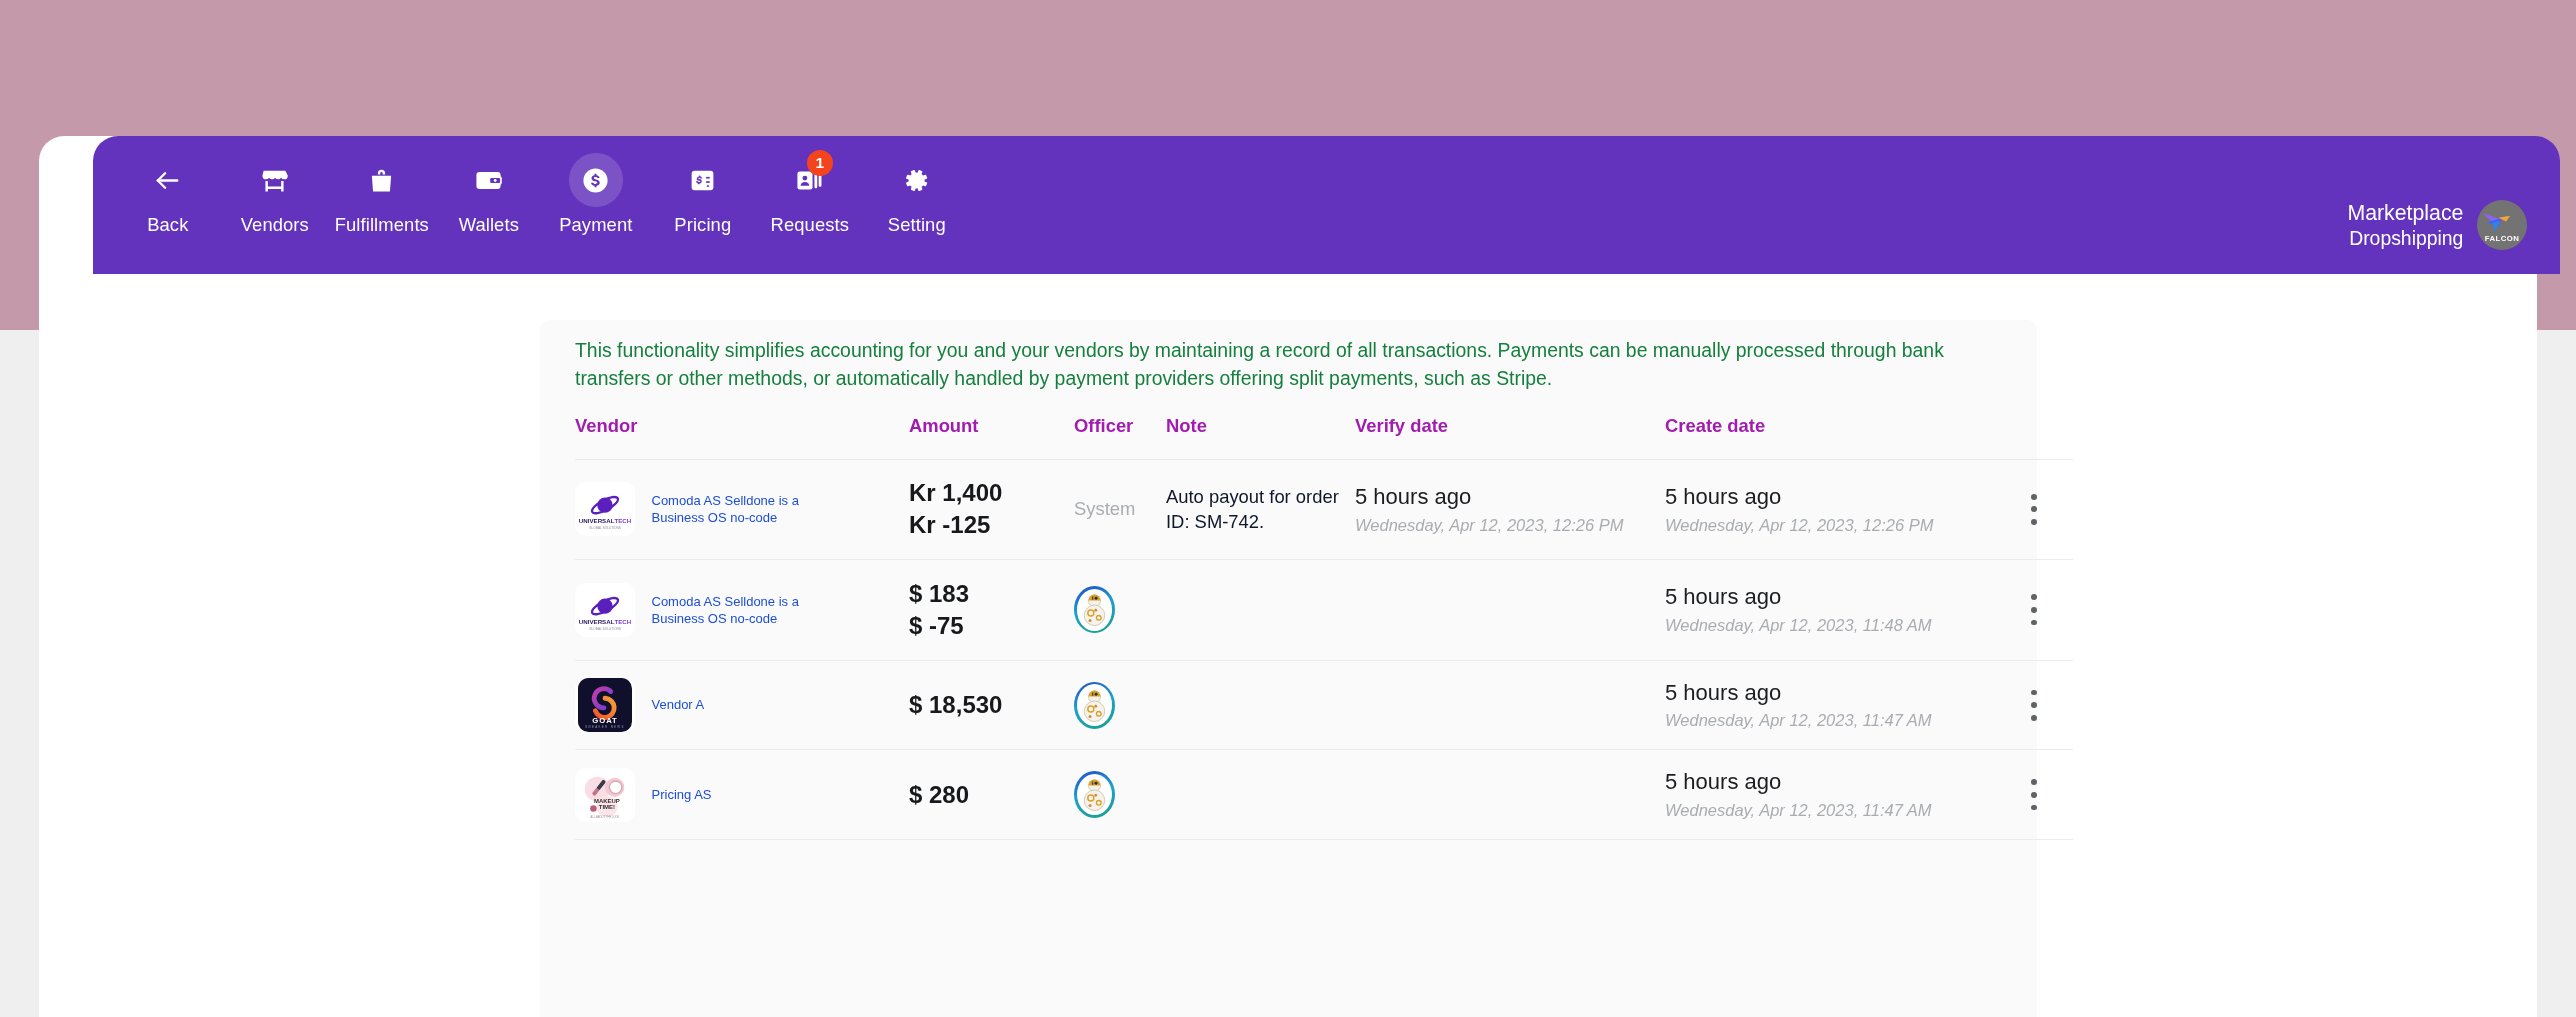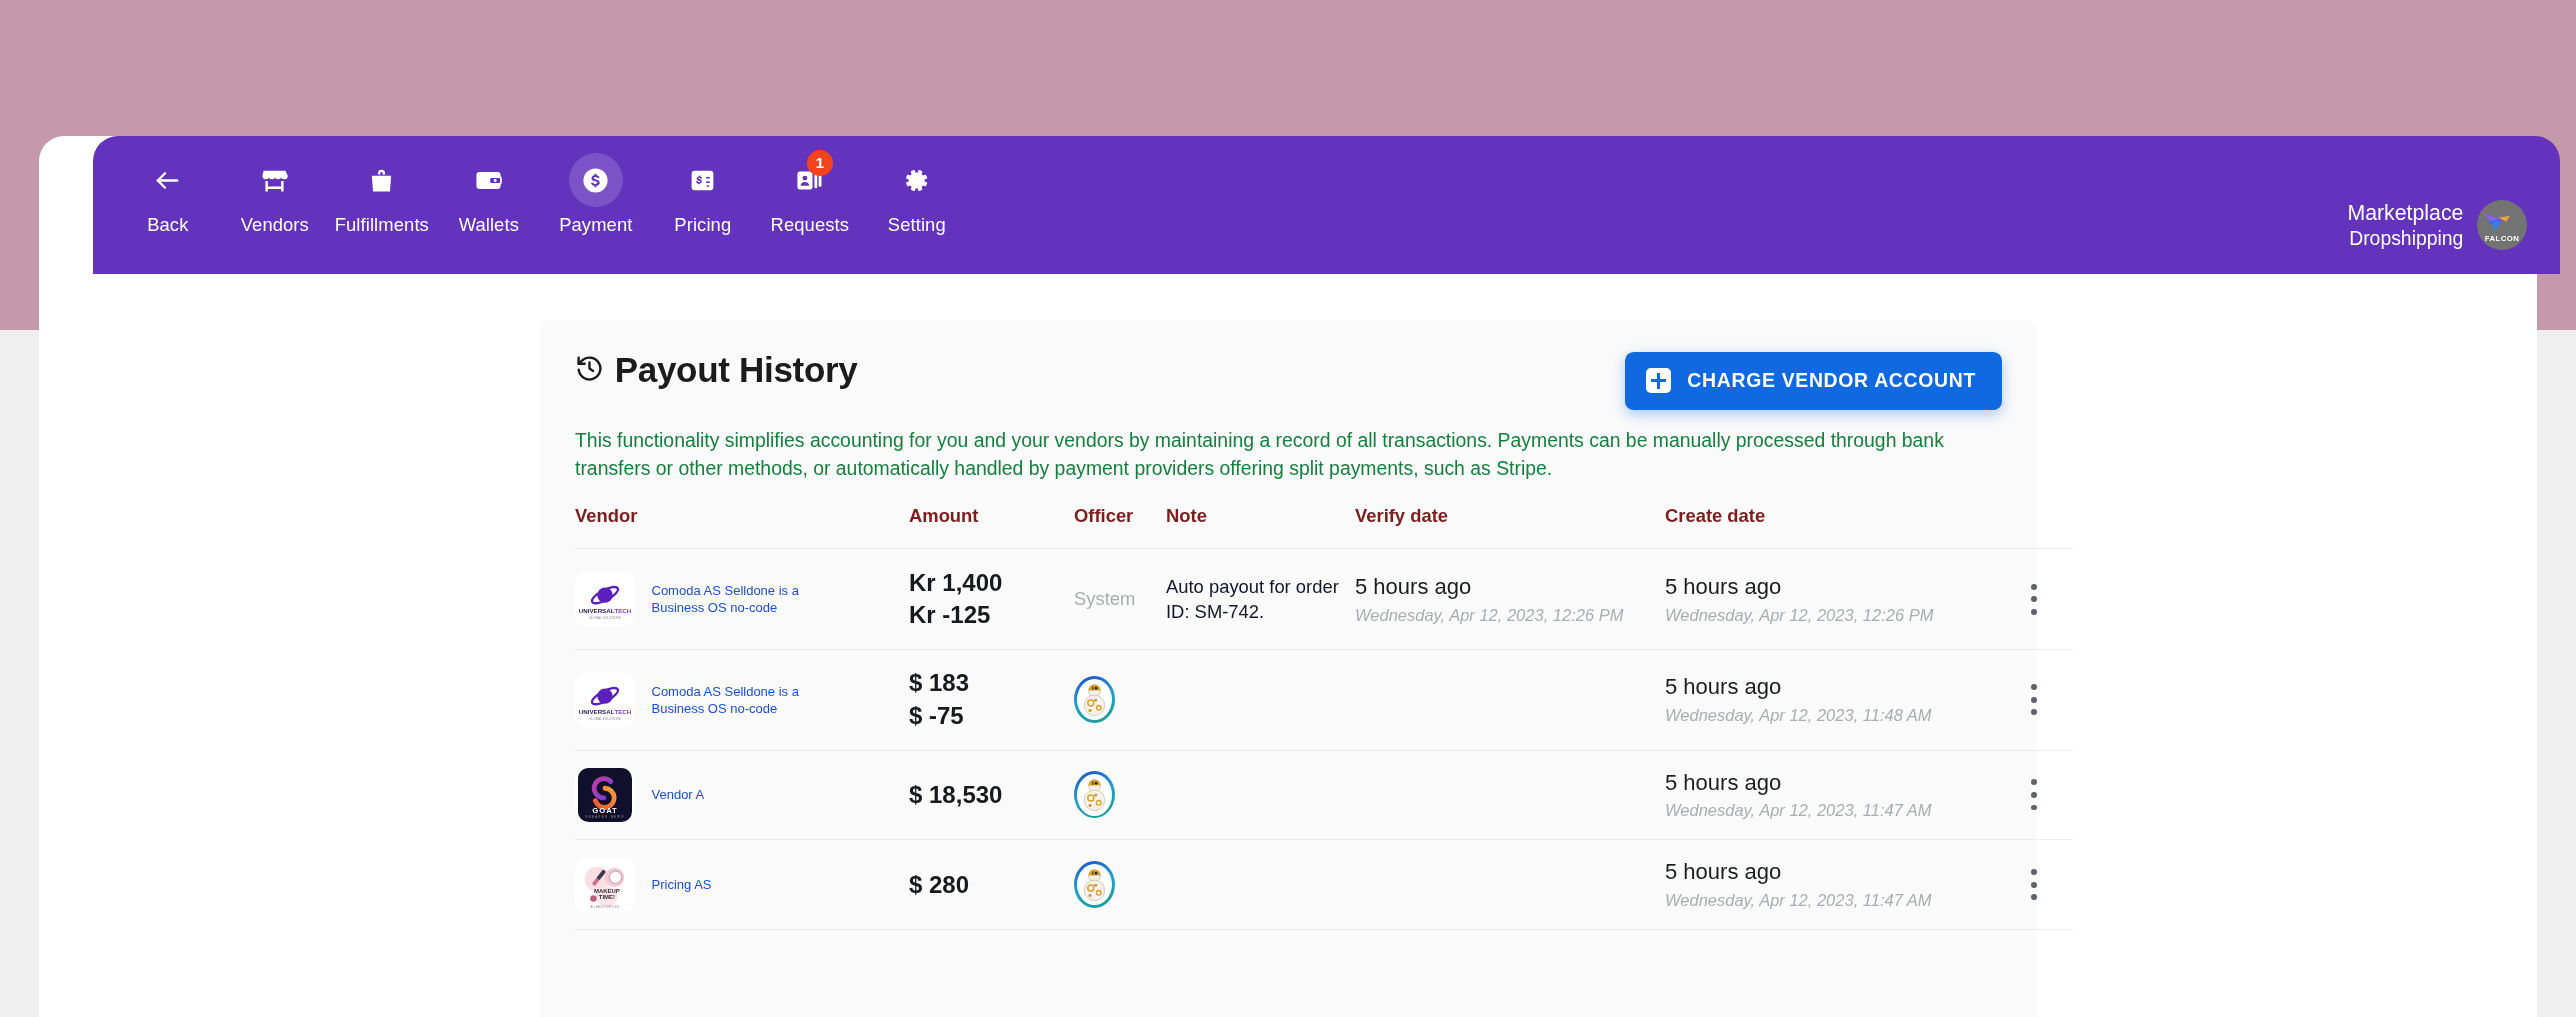--- a/index.html
+++ b/index.html
@@ -219,21 +219,21 @@
   #payout-table {
     width: 100%;
     border-collapse: collapse;
     margin-top: 23px;
     table-layout: fixed;
   }
   #payout-table th {
     text-align: left;
     font-size: 18.4px;
     font-weight: 600;
-    color: #7f1d1d;
+    color: #a21caf;
     padding: 0 0 21.3px 0;
     border-bottom: 1px solid #e9e9ea;
   }
   #payout-table td {
     padding: 17.4px 0;
     border-bottom: 1px solid #ececed;
     vertical-align: middle;
   }
   .col-vendor  { width: 334px; }
   .col-amount  { width: 165px; }
@@ -397,37 +397,20 @@
           <path d="M16 14 L24 12 L18 24 Z" fill="#2a86e8"></path>
         </svg>
         <span class="falcon-word">FALCON</span>
       </div>
     </div>
   </nav>
 
   <main id="content">
     <section id="panel">
 
-      <div id="panel-head">
-        <div id="page-title-wrap">
-          <span id="history-icon">
-            <svg width="29" height="29" viewBox="0 0 24 24" fill="none" stroke="#1b1b1b" stroke-width="2" stroke-linecap="round" stroke-linejoin="round" aria-hidden="true">
-              <path d="M3 3v5h5"></path>
-              <path d="M3.05 13A9 9 0 1 0 6 5.3L3 8"></path>
-              <path d="M12 7v5l3 2"></path>
-            </svg>
-          </span>
-          <h1 id="page-title">Payout History</h1>
-        </div>
-
-        <button id="charge-btn">
-          <span class="plus-box"></span>
-          <span>CHARGE VENDOR ACCOUNT</span>
-        </button>
-      </div>
 
       <p id="panel-desc">This functionality simplifies accounting for you and your vendors by maintaining a record of all transactions. Payments can be manually processed through bank transfers or other methods, or automatically handled by payment providers offering split payments, such as Stripe.</p>
 
 
       <table id="payout-table">
         <colgroup>
           <col class="col-vendor">
             <col class="col-amount">
             <col class="col-officer">
           <col class="col-note">

